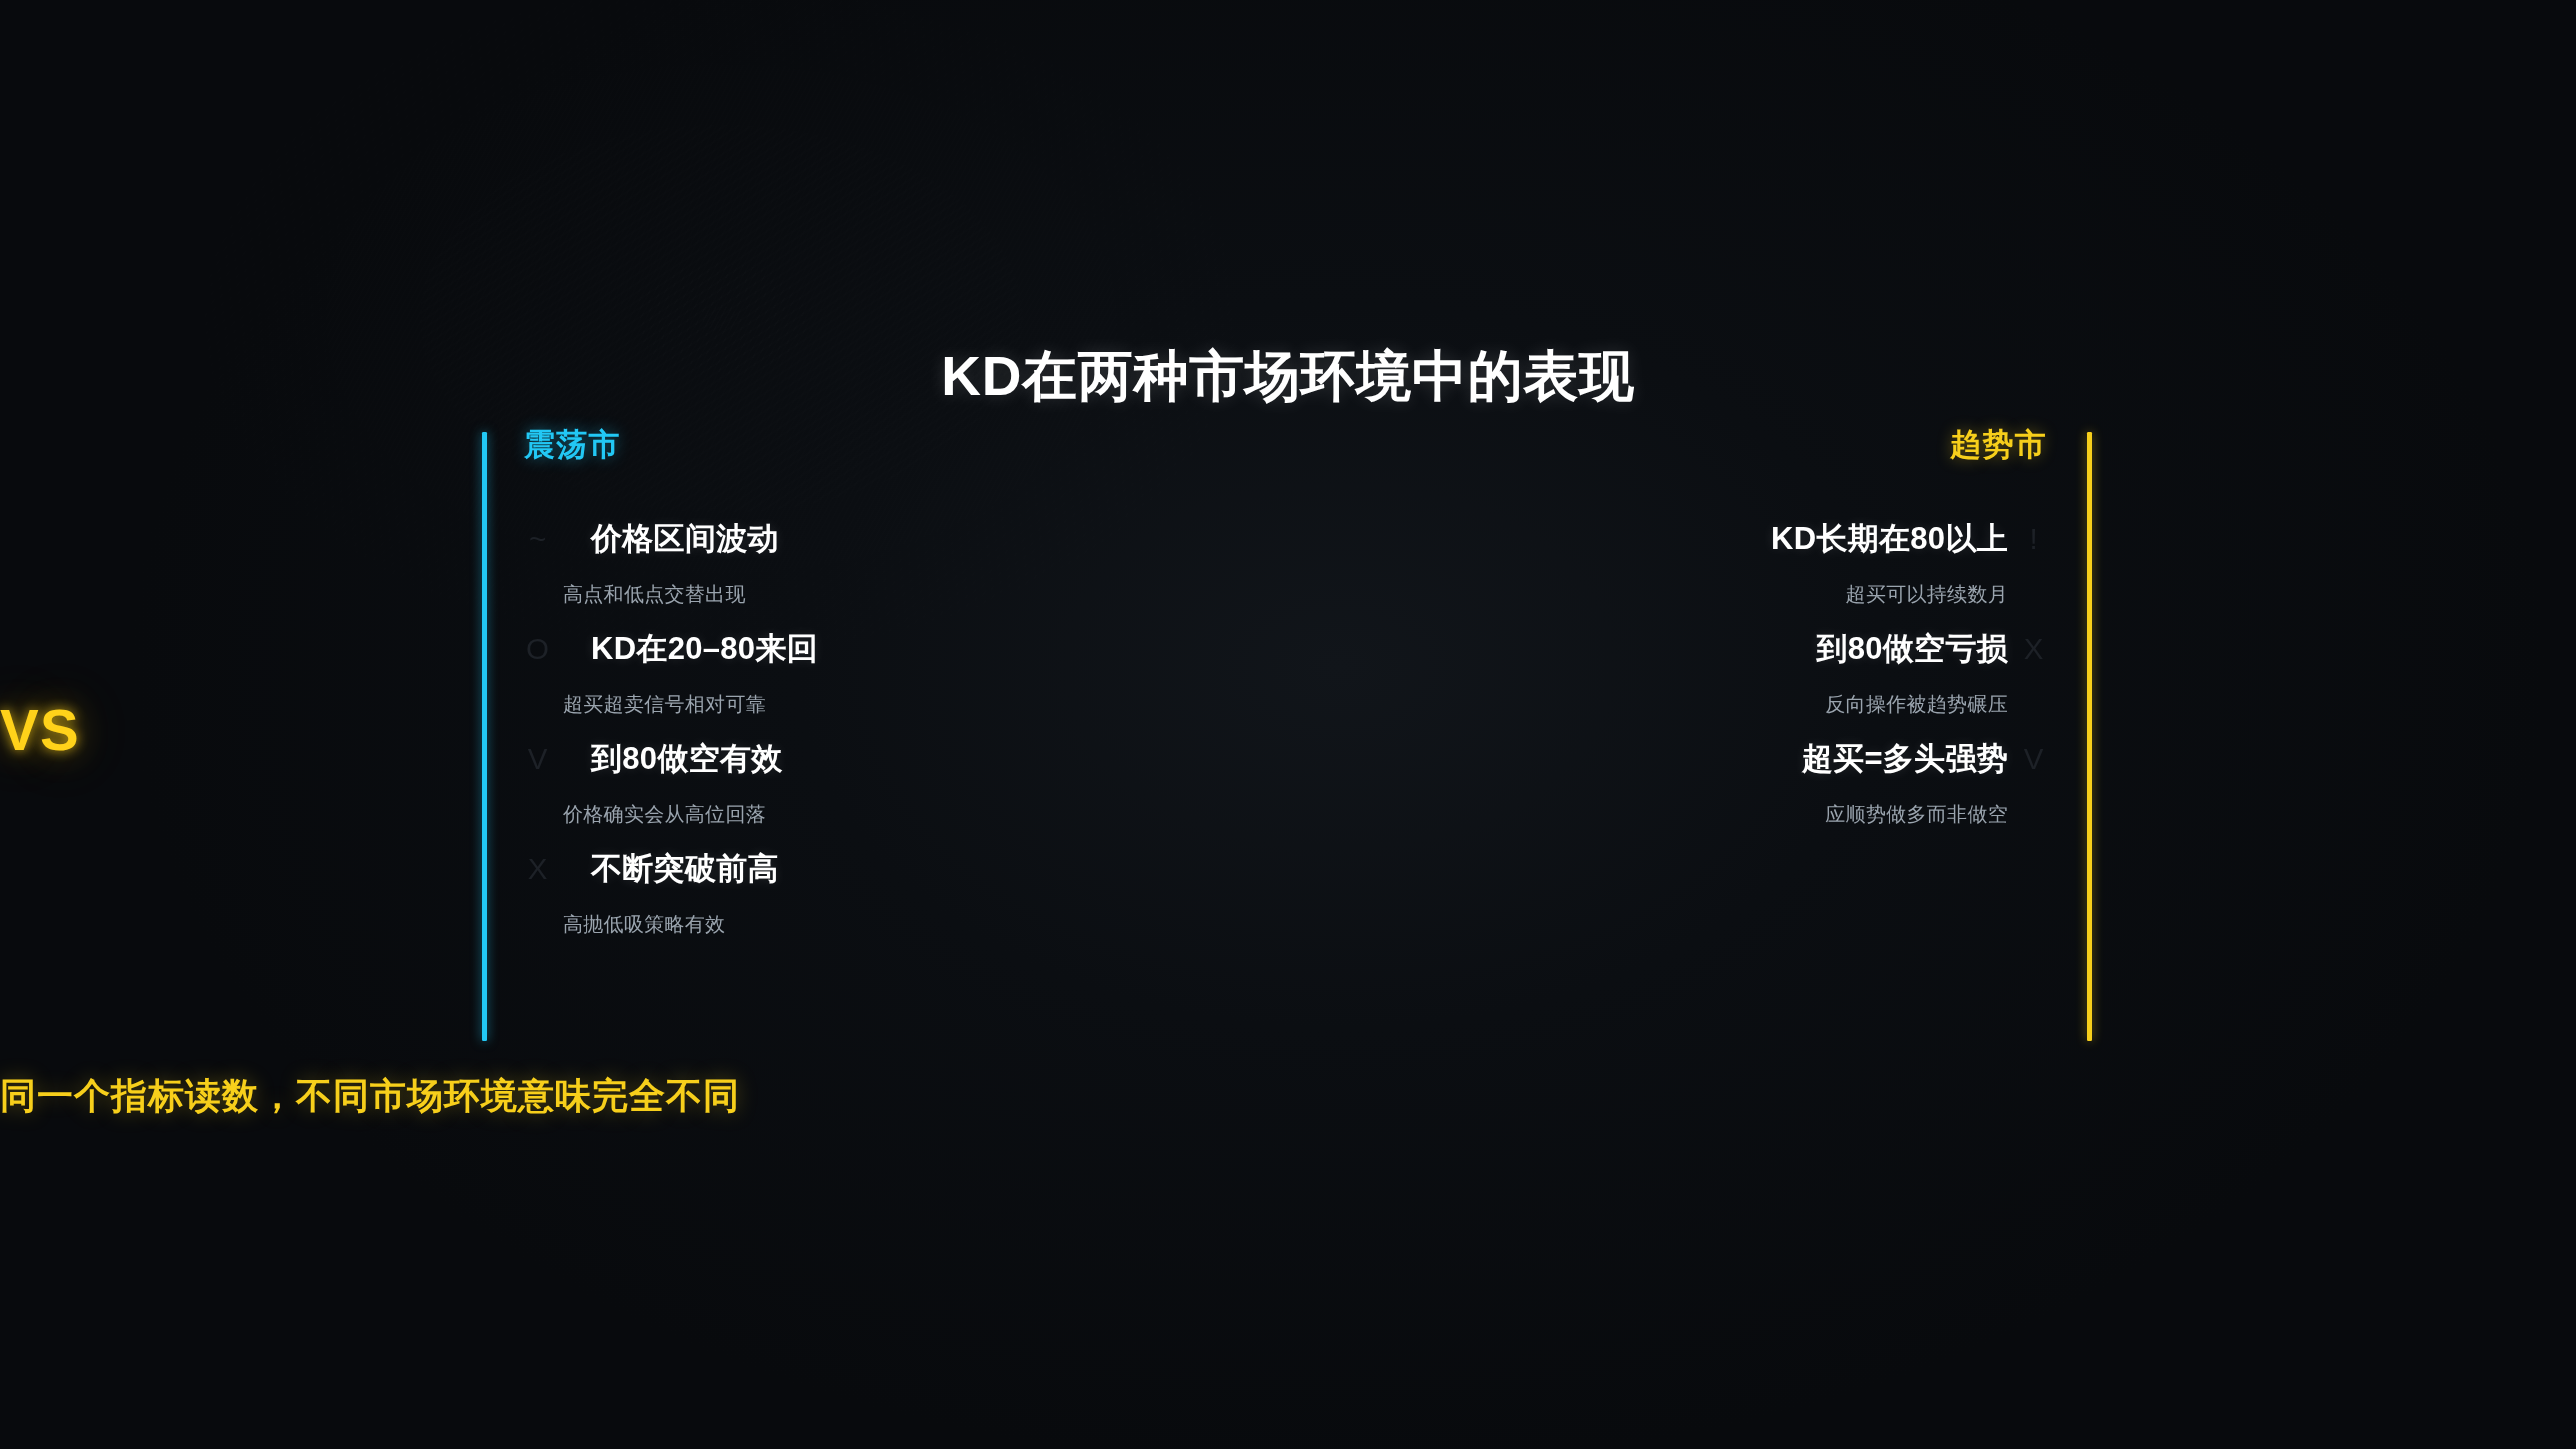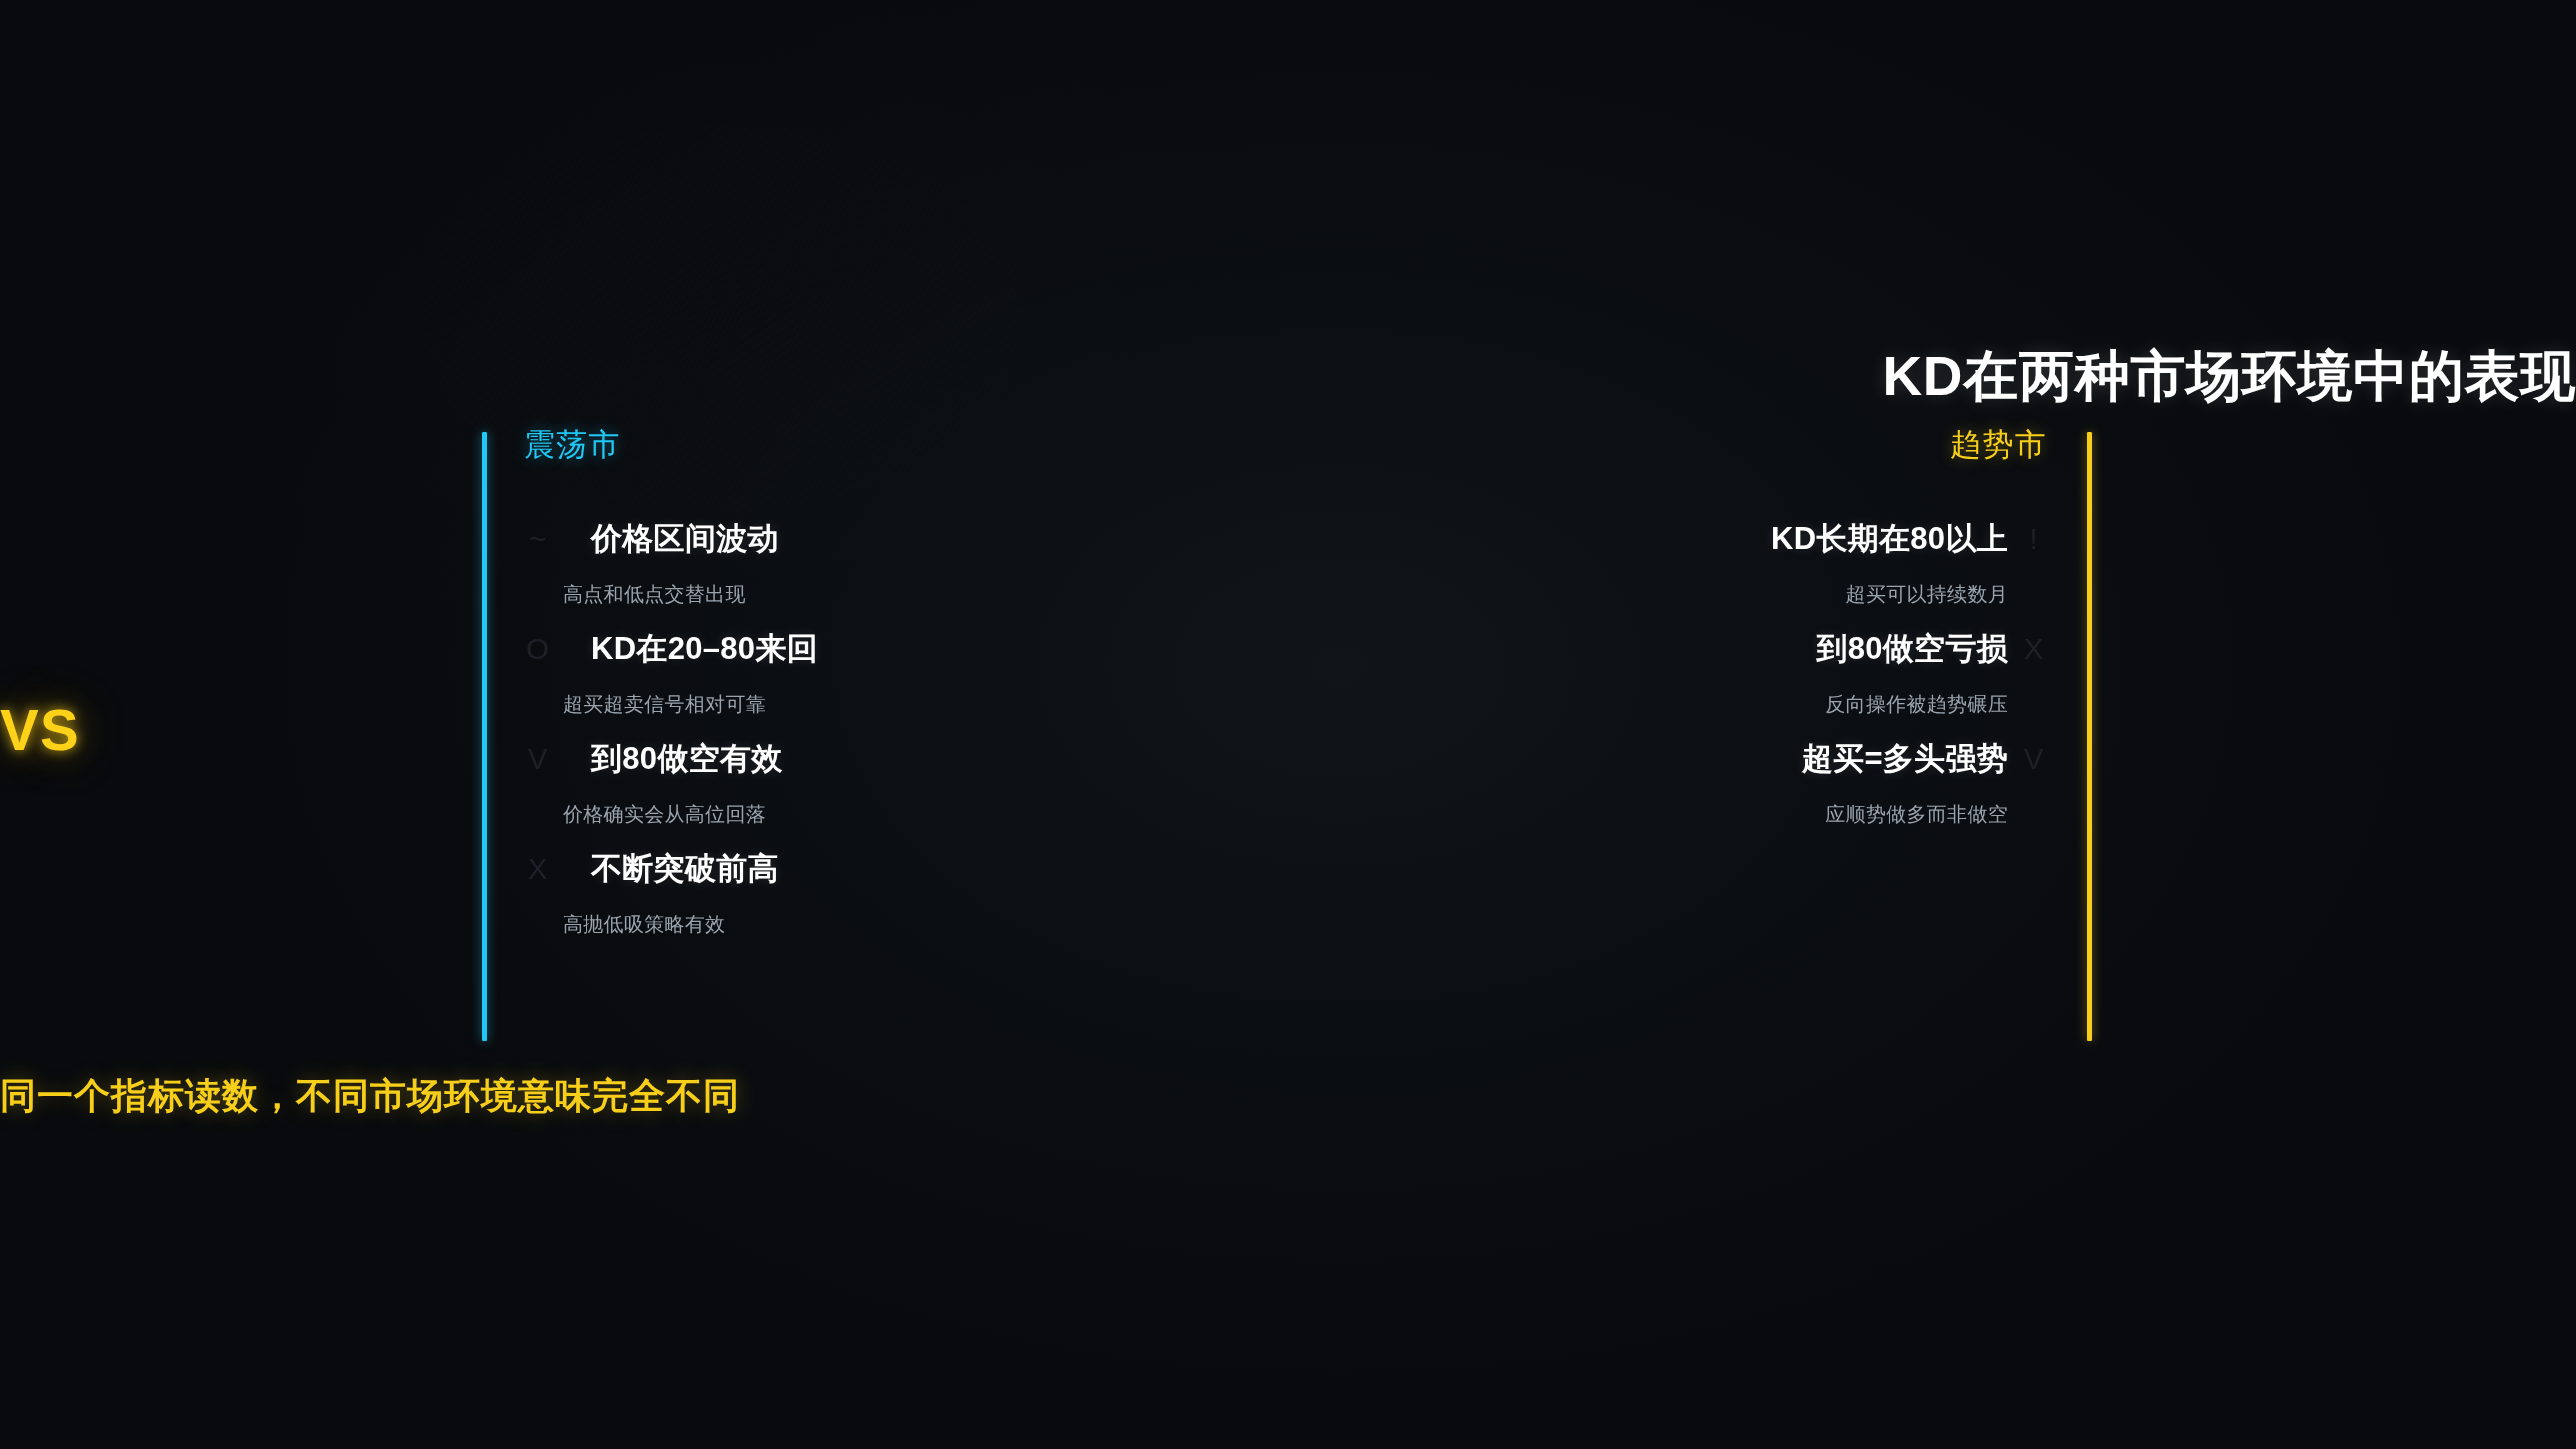--- a/index.html
+++ b/index.html
@@ -28,21 +28,21 @@
       repeating-linear-gradient(-34deg, rgba(255,255,255,.010) 0px, rgba(255,255,255,.010) 2px, rgba(0,0,0,0) 2px, rgba(0,0,0,0) 7.4px);
     mask-image: radial-gradient(ellipse 939px 604px at 28% 22%, rgba(0,0,0,.9) 0%, rgba(0,0,0,0) 72%);
     -webkit-mask-image: radial-gradient(ellipse 939px 604px at 28% 22%, rgba(0,0,0,.9) 0%, rgba(0,0,0,0) 72%);
   }
 
   
   #page-title {
     position: absolute;
     left: 0; right: 0;
     top: 310px;
-    text-align: right;
+    text-align: center;
     color: #ffffff;
     font-size: 55px;
     font-weight: bold;
     letter-spacing: 0.7px;
     line-height: 1.08;
     text-shadow: 0 0 17.4px rgba(255,255,255,.16);
   }
 
   
   #compare {
@@ -61,21 +61,21 @@
   }
   .rule.left  { left: 12px;   background: #22c8f5; box-shadow: 0 0 10.7px rgba(34,200,245,.55); }
   .rule.right { left: 1617px; background: #f7cf1b; box-shadow: 0 0 10.7px rgba(247,207,27,.45); }
 
   .col { position: absolute; top: 0; width: 698px; }
   .col.left  { left: 54px;  text-align: left; }
   .col.right { left: 879px; text-align: right; }
 
   .col-head {
     font-size: 31px;
-    font-weight: normal;
+    font-weight: bold;
     letter-spacing: 1.3px;
     line-height: 1;
     margin-bottom: 0;
     height: 39px;
   }
   .col.left  .col-head { color: #22c8f5; text-shadow: 0 0 14.8px rgba(34,200,245,.45); }
   .col.right .col-head { color: #f7cf1b; text-shadow: 0 0 14.8px rgba(247,207,27,.40); }
 
   .items { position: absolute; top: 94px; left: 0; right: 0; }
   .item { height: 110px; }

